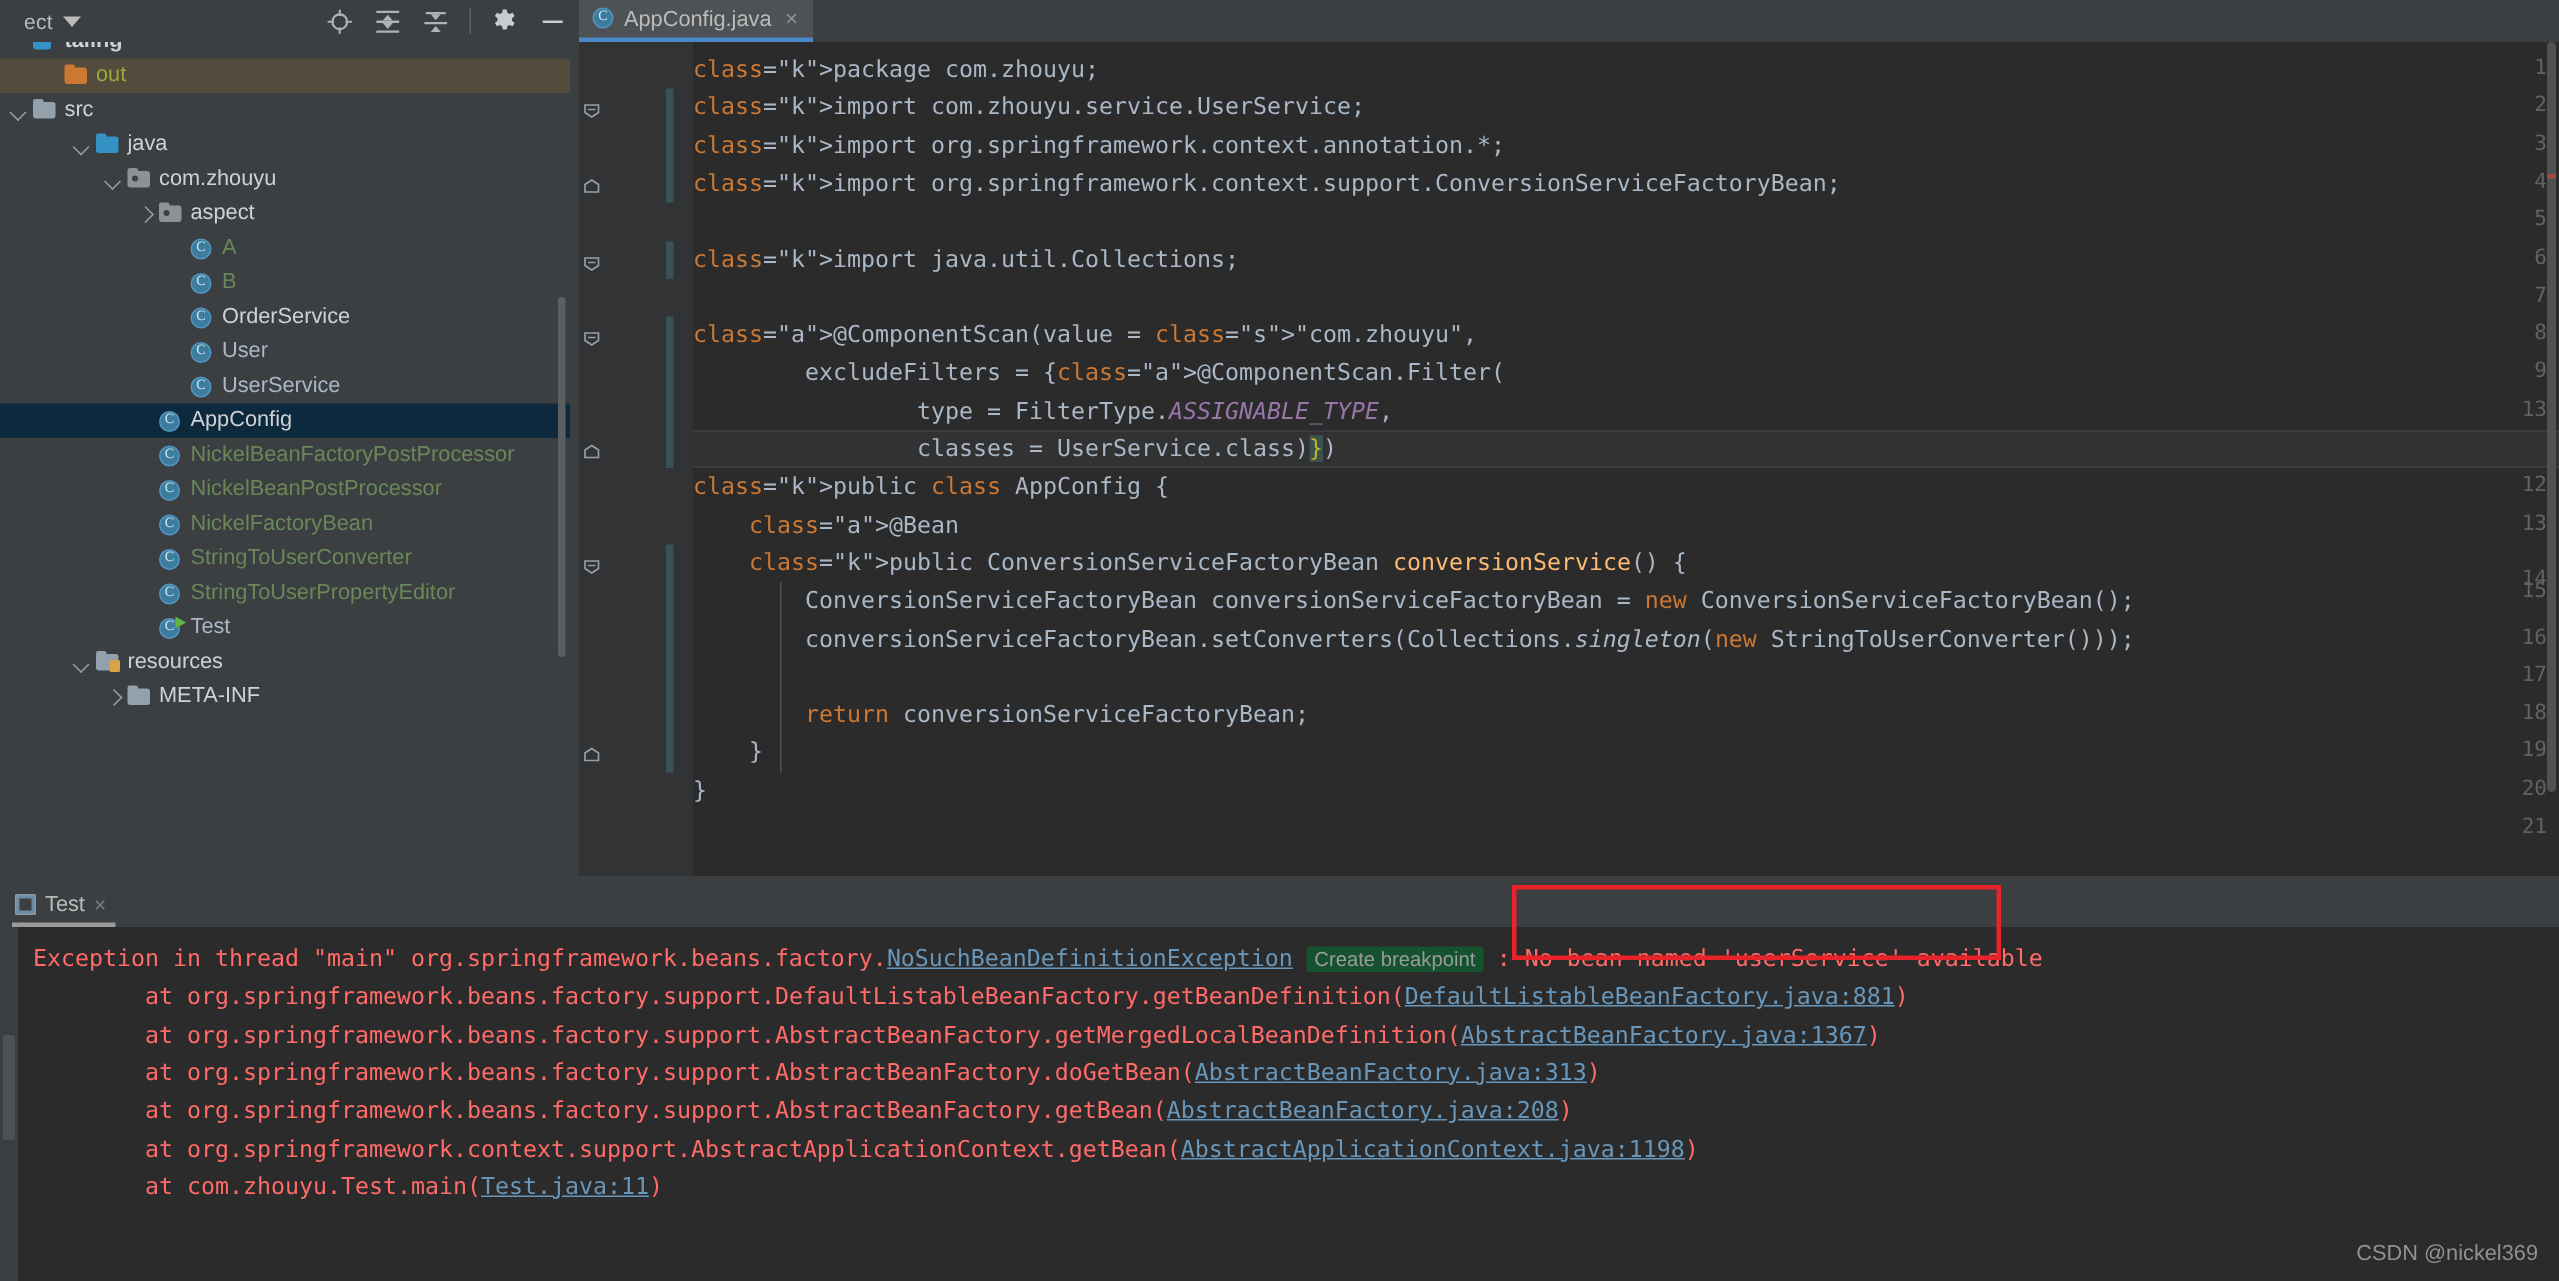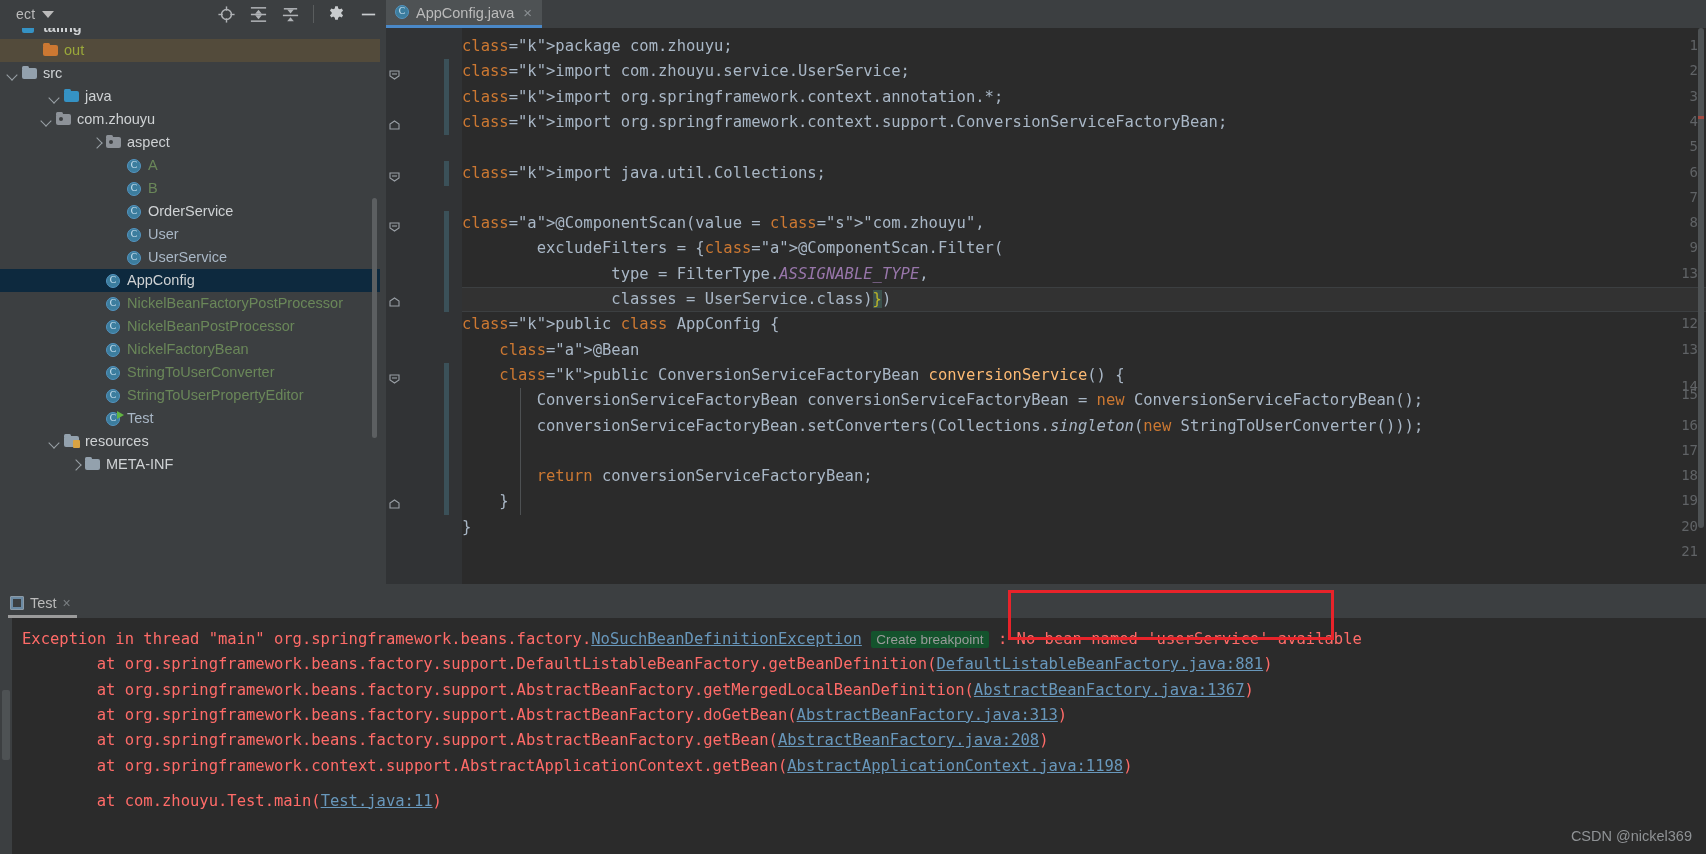--- a/index.html
+++ b/index.html
@@ -243,21 +243,21 @@
           </span>
           <span class="lbl c-white">src</span>
         </div>
         <div class="trow" style="padding-left: 48px;">
           <span class="arrow down"></span>
           <span class="ico">
             <span class="fold blue"></span>
           </span>
           <span class="lbl c-white">java</span>
         </div>
-        <div class="trow" style="padding-left: 40px;">
+        <div class="trow" style="padding-left: 69px;">
           <span class="arrow down"></span>
           <span class="ico">
             <span class="fold pkg"></span>
           </span>
           <span class="lbl c-white">com.zhouyu</span>
         </div>
         <div class="trow" style="padding-left: 90px;">
           <span class="arrow right"></span>
           <span class="ico">
             <span class="fold pkg"></span>
@@ -457,19 +457,19 @@
     <div class="con-sidebar">
       <div class="con-mark" style="top:72px;"></div>
     </div>
     <div id="console-lines">
         <div class="con-line" style="left: 22px; top: 12px;"><span>Exception in thread "main" org.springframework.beans.factory.</span><span class="link">NoSuchBeanDefinitionException</span> <span class="cb-chip">Create breakpoint</span> <span>:</span> <span>No bean named 'userService' available</span></div>
         <div class="con-line" style="left: 22px; top: 37.3px;"><span>	at org.springframework.beans.factory.support.DefaultListableBeanFactory.getBeanDefinition(</span><span class="link">DefaultListableBeanFactory.java:881</span><span>)</span></div>
         <div class="con-line" style="left: 22px; top: 62.6px;"><span>	at org.springframework.beans.factory.support.AbstractBeanFactory.getMergedLocalBeanDefinition(</span><span class="link">AbstractBeanFactory.java:1367</span><span>)</span></div>
         <div class="con-line" style="left: 22px; top: 87.9px;"><span>	at org.springframework.beans.factory.support.AbstractBeanFactory.doGetBean(</span><span class="link">AbstractBeanFactory.java:313</span><span>)</span></div>
         <div class="con-line" style="left: 22px; top: 113.2px;"><span>	at org.springframework.beans.factory.support.AbstractBeanFactory.getBean(</span><span class="link">AbstractBeanFactory.java:208</span><span>)</span></div>
         <div class="con-line" style="left: 22px; top: 138.5px;"><span>	at org.springframework.context.support.AbstractApplicationContext.getBean(</span><span class="link">AbstractApplicationContext.java:1198</span><span>)</span></div>
-        <div class="con-line" style="left: 22px; top: 163.8px; margin-top: 10px;"><span>	at com.zhouyu.Test.main(</span><span class="link">Test.java:11</span><span>)</span></div>
+        <div class="con-line" style="left: 22px; top: 163.8px;"><span>	at com.zhouyu.Test.main(</span><span class="link">Test.java:11</span><span>)</span></div>
       </div>
     <div class="redbox" style="left: 1008px; top: -28px; width: 326px; height: 50px;"></div>
     <span class="watermark">CSDN @nickel369</span>
   </div>
 
 </div>
 
 </body></html>

